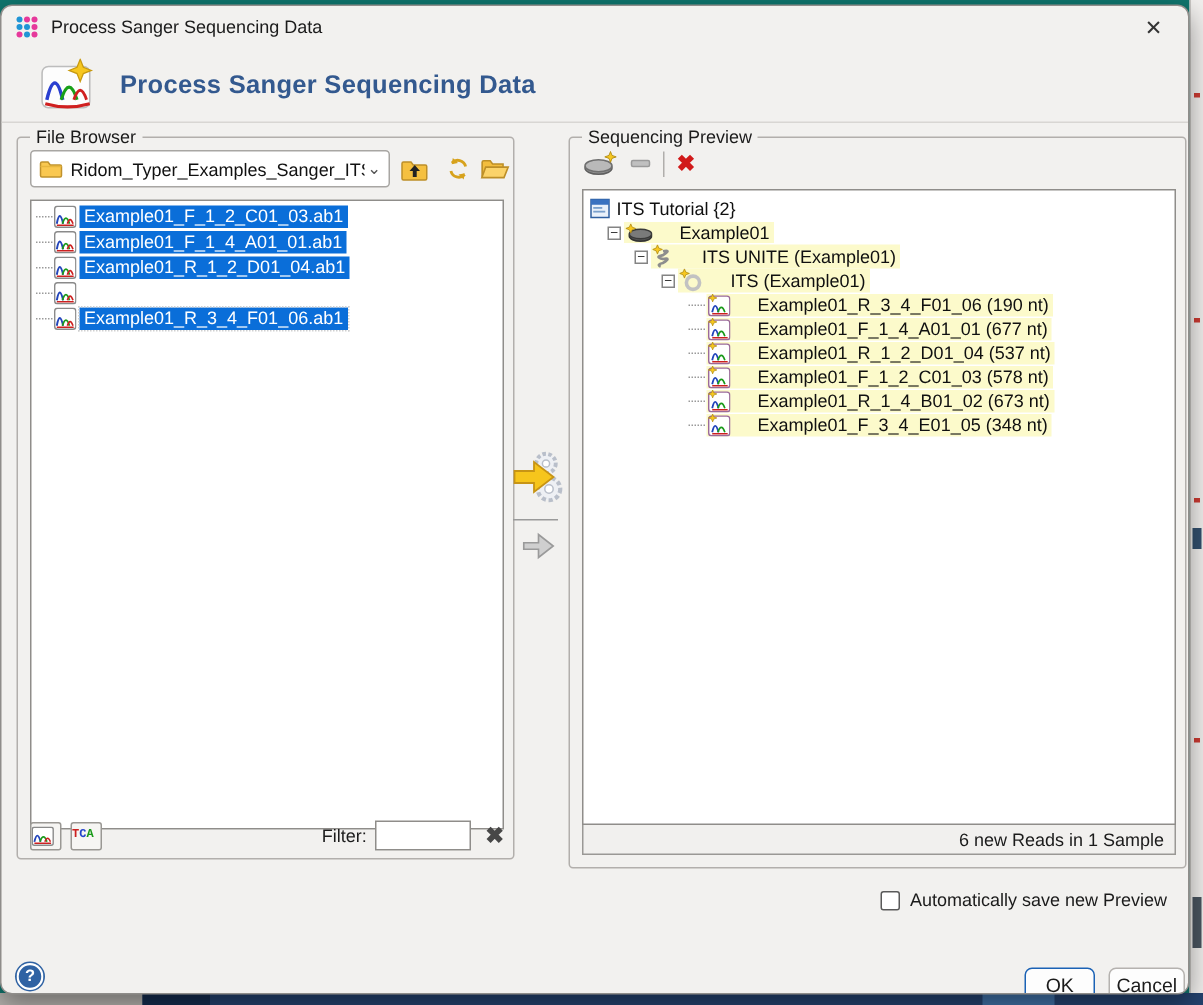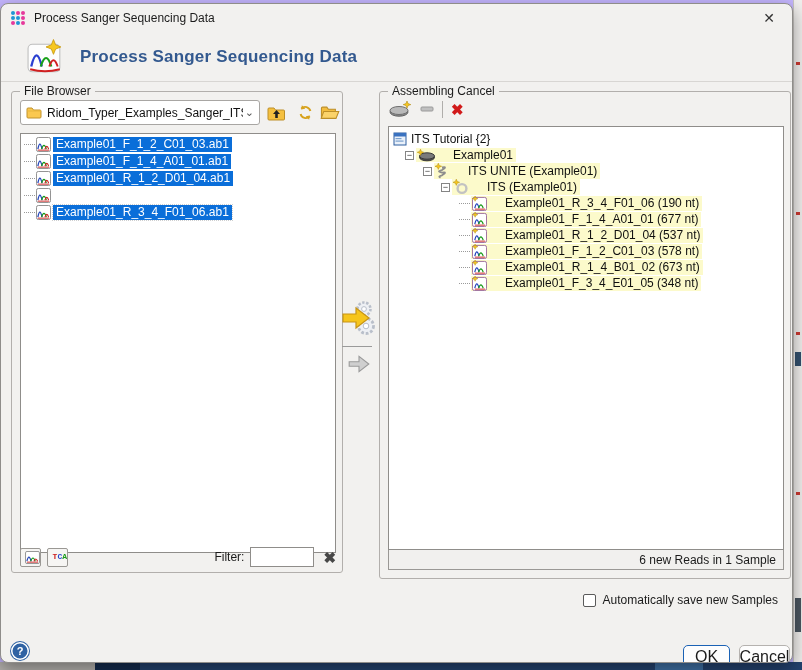--- a/index.html
+++ b/index.html
@@ -1,18 +1,18 @@
 <!DOCTYPE html>
 <html><head>
 <meta charset="utf-8">
 <style>
   * { box-sizing: border-box; margin: 0; padding: 0; }
   html,body { width:802px; height:670px; }
   body { font-family: "Liberation Sans", sans-serif; background:#d5d2ce; }
-  .screen { position:relative; width:802px; height:670px; overflow:hidden; background:#c4b5fd; }
+  .screen { position:relative; width:802px; height:670px; overflow:hidden; background:#0f766e; }
 
   
   .bg-right { position:absolute; right:0; top:0; width:9px; height:670px; background:#f1efed; border-left:1px solid #c9c6c3; }
   .bg-right .mark { position:absolute; left:2px; width:4px; height:3px; background:#cc3b33; }
   .bg-right .mark.m1{top:62px}.bg-right .mark.m2{top:212px}.bg-right .mark.m3{top:332px}.bg-right .mark.m4{top:492px}
   .bg-right .dmark { position:absolute; left:1px; width:6px; height:34px; background:#4a5560; top:598px; }
   .bg-right .nmark { position:absolute; left:1px; width:6px; height:14px; background:#33506e; top:352px; }
   .bg-bottom { position:absolute; bottom:0; left:0; width:802px; height:8px; background:#24426e; }
   .bg-bottom .seg-gray { position:absolute; left:0; bottom:0; width:95px; height:8px; background:#b4b1ad; }
   .bg-bottom .seg-dark { position:absolute; left:95px; bottom:0; width:45px; height:8px; background:#152c4e; }
@@ -47,21 +47,21 @@
 
   .filelist { position:absolute; left:8px; top:41px; width:316px; height:420px; background:#fff;
               border:1px solid #8f8d8a; padding:2px 0 0 3px; overflow:hidden; }
   .file-row { display:flex; align-items:center; height:17px; }
   .conn { width:11px; border-top:1px dotted #9a9a9a; margin-right:1px; flex:none; }
   .file-label { font-size:12px; color:#fff; background:#0a6ed9; padding:0 3px; line-height:15px; margin-left:2px; white-space:nowrap; }
   .file-row.focused .file-label { outline:1px dotted #cfcfcf; }
 
   .files-bottom { position:absolute; left:8px; bottom:5px; width:316px; height:20px; display:flex; align-items:center; }
   .mini-btn { width:21px; height:19px; border:1px solid #9a9894; background:#f6f5f3; border-radius:2px;
-              display:flex; align-items:center; justify-content:flex-end; margin-right:6px; }
+              display:flex; align-items:center; justify-content:flex-start; margin-right:6px; }
   .tca-box { font-family:"Liberation Mono", monospace; font-size:8px; font-weight:bold; letter-spacing:0; line-height:8px; }
   .tca-box .t{color:#cc2020}.tca-box .c{color:#2244cc}.tca-box .a{color:#1a9a1a}
   .filter-label { margin-left:auto; font-size:12px; color:#1b1b1b; }
   .filter-input { width:64px; height:20px; border:1px solid #8f8d8a; background:#fff; margin-left:6px; font-size:12px; padding:0 3px; }
   .filter-clear { margin-left:9px; font-size:15px; font-weight:bold; color:#474747; line-height:15px; }
 
   .mid-proc { position:absolute; left:340px; top:295px; width:36px; height:38px; }
   .mid-sep  { position:absolute; left:341px; top:342px; width:30px; border-top:1px solid #9a9a9a; }
   .mid-gray { position:absolute; left:346px; top:350px; width:24px; height:20px; }
 
@@ -83,21 +83,21 @@
                border:1px solid #9a9895; border-top:none; display:flex; align-items:center;
                justify-content:flex-end; padding-right:7px; font-size:12px; color:#1b1b1b; }
 
   .autosave { position:absolute; top:589px; right:14px; display:flex; align-items:center; gap:7px; font-size:12px; color:#1b1b1b; }
   .checkbox { width:13px; height:13px; border:1px solid #5a5a5a; border-radius:2px; background:#fff; flex:none; }
 
   .help-btn { position:absolute; left:10px; top:638px; width:18px; height:18px; border-radius:50%;
               background:#2f62a3; color:#fff; font-size:11px; font-weight:bold; display:flex; align-items:center;
               justify-content:center; box-shadow:inset 0 0 0 1.5px #fff, 0 0 0 1px #2f62a3; }
   .btn { position:absolute; top:641px; height:23px; background:#fdfdfd; border:1px solid #b5b2af; border-radius:5px;
-         font-size:16px; color:#1b1b1b; display:flex; align-items:center; justify-content:center;text-decoration:underline; }
+         font-size:13px; color:#1b1b1b; display:flex; align-items:center; justify-content:center;text-decoration:underline; }
   .btn-ok { left:682px; width:47px; border:1px solid #1b62b5; }
   .btn-cancel { left:738px; width:51px; }
 
   svg { display:block; }
 </style>
 </head>
 <body>
 
 <div class="screen">
 
@@ -278,21 +278,21 @@
       </svg>
     </div>
     <div class="mid-sep"></div>
     <div class="mid-gray">
       <svg width="24" height="20" viewBox="0 0 22 18">
         <path d="M2,7 h9 v-5 l9,7 -9,7 v-5 H2 Z" fill="#cfcfcf" stroke="#9a9a9a"></path>
       </svg>
     </div>
 
     <div class="grp grp-preview">
-      <span class="legend">Assembling Cancel</span>
+      <span class="legend">Sequencing Preview</span>
 
       <div class="pv-toolbar">
         <span>
           <svg width="24" height="18" viewBox="0 0 24 18">
             <ellipse cx="11" cy="12" rx="9" ry="4.2" fill="#8f8f8f" stroke="#5f5f5f"></ellipse>
             <ellipse cx="11" cy="10.5" rx="9" ry="4" fill="#b9b9b9" stroke="#6f6f6f"></ellipse>
             <path d="M19,1 L20,3.6 L22.8,4.6 L20,5.6 L19,8.2 L18,5.6 L15.2,4.6 L18,3.6 Z" fill="#f7c71f" stroke="#b08a10" stroke-width="0.6"></path>
           </svg>
         </span>
         <span>
@@ -449,21 +449,21 @@
         </div>
       </div>
 
       <div class="pv-status">
         <span>6 new Reads in 1 Sample</span>
       </div>
     </div>
 
     <div class="autosave">
       <span class="checkbox"></span>
-      <span>Automatically save new Samples</span>
+      <span>Automatically save new Preview</span>
     </div>
 
     <div class="help-btn">?</div>
     <div class="btn btn-ok">OK</div>
     <div class="btn btn-cancel">Cancel</div>
 
   </div>
 </div>
 
 </body></html>

